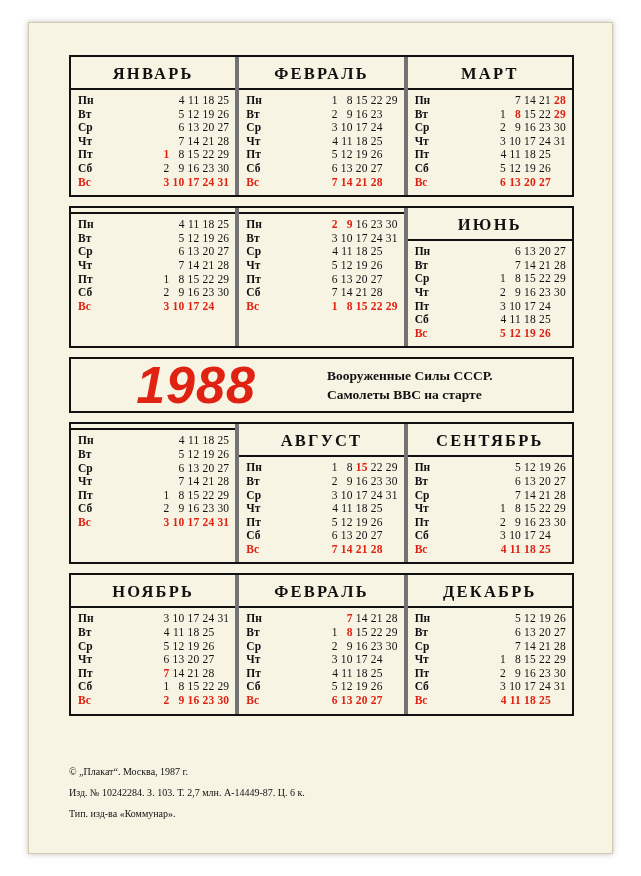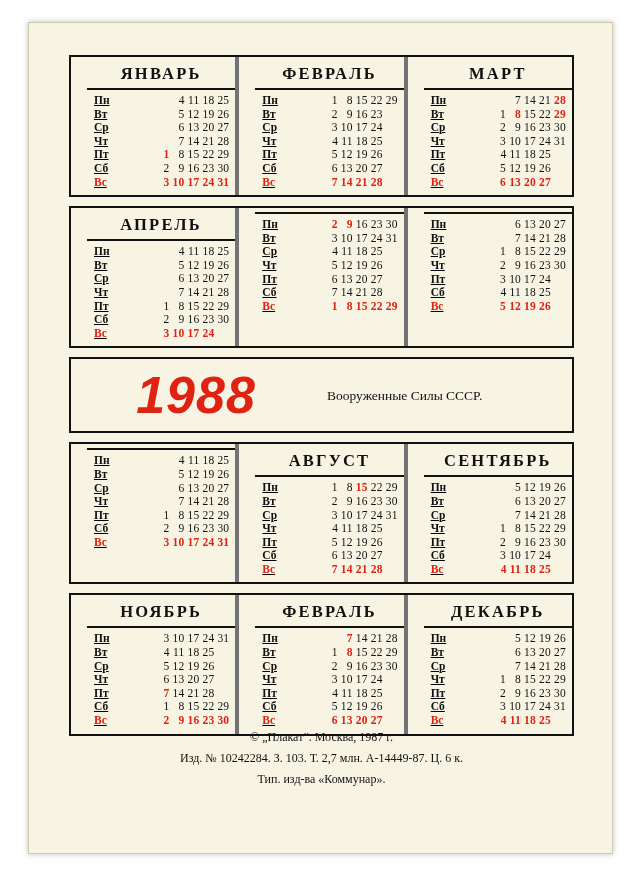--- a/index.html
+++ b/index.html
@@ -38,21 +38,21 @@
     background: #f7f4e4;
   }
   .months-row {
     display: flex;
     width: 100%;
     box-sizing: border-box;
   }
   .month {
     flex: 1 1 0;
     box-sizing: border-box;
-    padding: 4px 0 6px 16px;
+    padding: 4px 0 6px 0;
     position: relative;
   }
   .month + .month {
     border-left: 4px solid #737373;
   }
   .month-title {
     text-align: center;
     font-family: "Liberation Serif", serif;
     font-weight: bold;
     font-size: 16.5px;
@@ -66,21 +66,20 @@
     margin: 0 0 3px 0;
   }
   .grid {
     display: flex;
     padding: 1px 0 0 0;
   }
   .daynames {
     width: 40px;
     padding-left: 7px;
     box-sizing: border-box;
-    text-decoration: underline;
   }
   .dayname {
     font-family: "Liberation Serif", serif;
     font-size: 11.5px;
     line-height: 13.6px;
     color: #111;
     text-align: left;
     font-weight: bold;
   }
   .dayname.sun {
@@ -104,21 +103,21 @@
     font-weight: bold;
   }
   .numrow .red {
     color: #e02212;
     font-weight: bold;
   }
   .center-block {
     display: flex;
     align-items: center;
     padding: 10px 0 10px 0;
-    height: 76px;
+    height: 56px;
     box-sizing: border-box;
   }
   .year {
     flex: 0 0 auto;
     width: 250px;
     text-align: center;
     font-family: "Liberation Sans", sans-serif;
     font-weight: bold;
     font-size: 52px;
     color: #e02212;
@@ -126,30 +125,29 @@
     line-height: 56px;
     font-style: italic;
   }
   .caption {
     flex: 1 1 auto;
     padding-left: 6px;
     font-family: "Liberation Serif", serif;
     font-size: 13.5px;
     color: #111;
     line-height: 19px;
-    font-weight: normal;
+    font-weight: bold;
   }
   .footer {
     position: absolute;
     left: 40px;
-    top: 704px;
+    top: 738px;
     width: 505px;
-    text-align: center;
-    font-family: "Liberation Serif", serif;
-    font-size: 12px;
+    font-family: "Liberation Serif", serif;
+    font-size: 10px;
     color: #111;
     line-height: 21px;
   }
 </style>
 </head>
 <body>
 
 <div class="card">
   <div class="inner">
 
@@ -226,21 +224,20 @@
                 <div class="numrow sun"><span> 6 </span><span>13 </span><span>20 </span><span>27 </span><span>  </span></div>
               </div>
             </div>
           </div>
         </div>
     </div>
 
     <div class="block">
       <div class="months-row">
           <div class="month">
-            <div class="month-title">АПРЕЛЬ</div>
             <div class="divider"></div>
             <div class="grid">
               <div class="daynames">
                 <div class="dayname">Пн</div>
                 <div class="dayname">Вт</div>
                 <div class="dayname">Ср</div>
                 <div class="dayname">Чт</div>
                 <div class="dayname">Пт</div>
                 <div class="dayname">Сб</div>
                 <div class="dayname sun">Вс</div>
@@ -273,20 +270,21 @@
                 <div class="numrow"><span> 3 </span><span>10 </span><span>17 </span><span>24 </span><span>31</span></div>
                 <div class="numrow"><span> 4 </span><span>11 </span><span>18 </span><span>25 </span><span>  </span></div>
                 <div class="numrow"><span> 5 </span><span>12 </span><span>19 </span><span>26 </span><span>  </span></div>
                 <div class="numrow"><span> 6 </span><span>13 </span><span>20 </span><span>27 </span><span>  </span></div>
                 <div class="numrow"><span> 7 </span><span>14 </span><span>21 </span><span>28 </span><span>  </span></div>
                 <div class="numrow sun"><span> 1 </span><span> 8 </span><span>15 </span><span>22 </span><span>29</span></div>
               </div>
             </div>
           </div>
           <div class="month">
+            <div class="month-title">ИЮНЬ</div>
             <div class="divider"></div>
             <div class="grid">
               <div class="daynames">
                 <div class="dayname">Пн</div>
                 <div class="dayname">Вт</div>
                 <div class="dayname">Ср</div>
                 <div class="dayname">Чт</div>
                 <div class="dayname">Пт</div>
                 <div class="dayname">Сб</div>
                 <div class="dayname sun">Вс</div>
@@ -302,20 +300,21 @@
               </div>
             </div>
           </div>
         </div>
     </div>
 
     <div class="block center-block">
       <div class="year">1988</div>
       <div class="caption">
         <div>Вооруженные Силы СССР.</div>
+        <div>Самолеты ВВС на старте</div>
       </div>
     </div>
 
     <div class="block">
       <div class="months-row">
           <div class="month">
             <div class="divider"></div>
             <div class="grid">
               <div class="daynames">
                 <div class="dayname">Пн</div>

